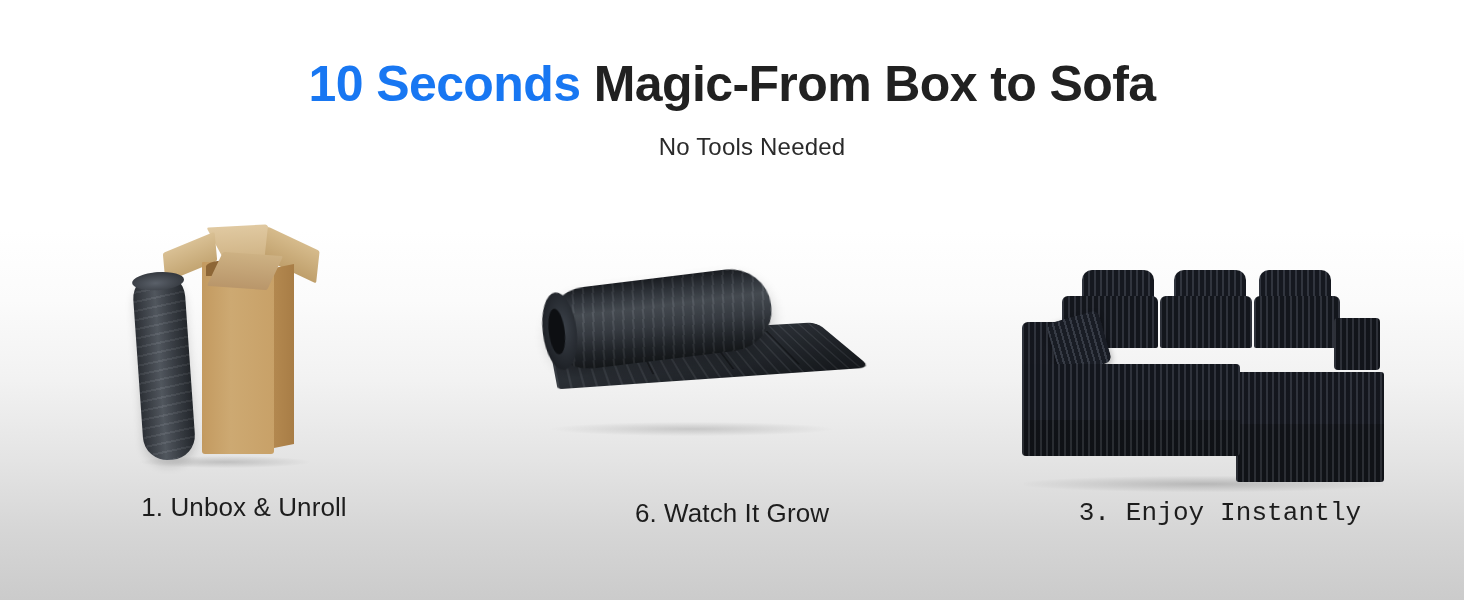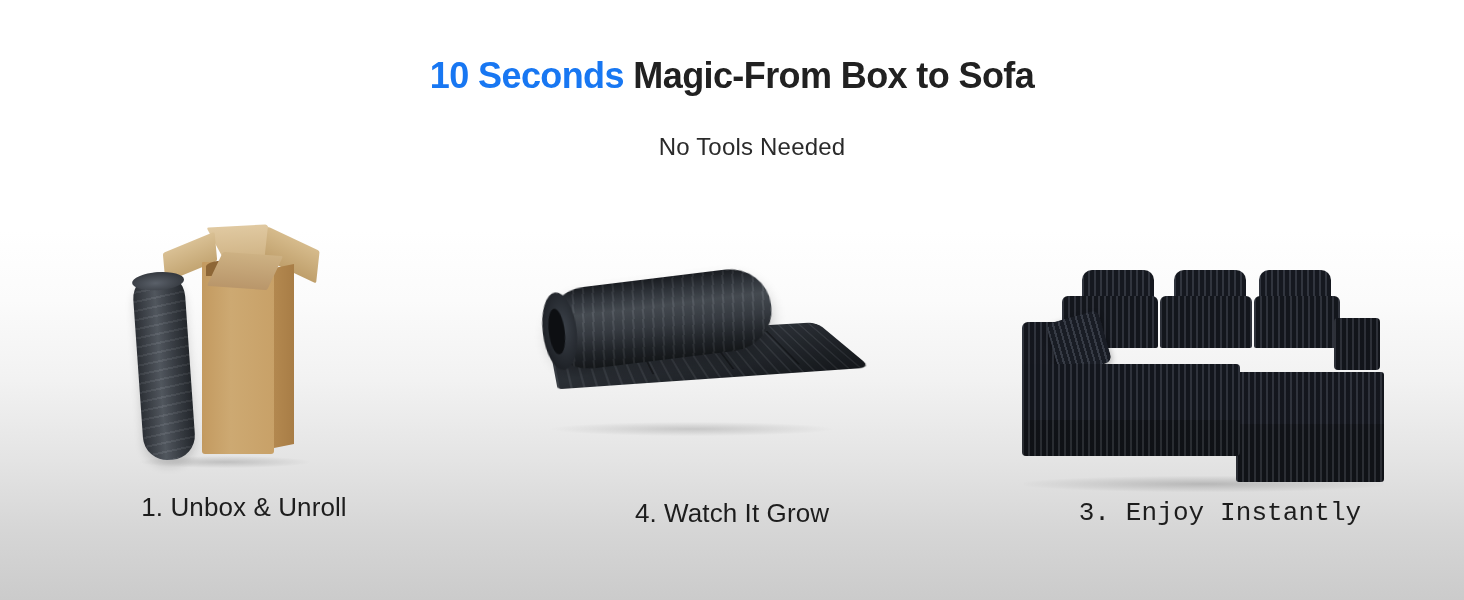--- a/index.html
+++ b/index.html
@@ -16,21 +16,21 @@
     width:1464px; height:600px;
     background:linear-gradient(to bottom,
       #ffffff 0px, #ffffff 230px, #fbfbfb 300px,
       #f2f2f2 380px, #e4e4e4 460px, #d6d6d6 530px, #cbcbcb 600px);
   }
 
   
   .title {
     position:absolute; top:55px; left:0; width:100%;
     text-align:center;
-    font-size:36px;
+    font-size:50px;
     font-weight:900;
     letter-spacing:-0.6px;
     color:#1f1f1f;
     white-space:nowrap;
     font-stretch:condensed;
   }
   .title .accent { color:#1877f2; }
   .title .rest { color:#212121; }
 
   .subtitle {
@@ -319,21 +319,21 @@
           </div>
 
           <div class="cylinder">
             <div class="cyl-ribs"></div>
             <div class="cyl-end">
               <div class="cyl-end-inner"></div>
             </div>
           </div>
         </div>
       </div>
-      <div class="caption cap2">4. Watch It Grow</div>
+      <div class="caption cap2">6. Watch It Grow</div>
     </div>
 
     <div class="panel">
       <div class="stage">
         <div class="sofa-scene">
           <div class="sofa-shadow"></div>
 
           <div class="piece cord hr hr1"></div>
           <div class="piece cord hr hr2"></div>
           <div class="piece cord hr hr3"></div>

